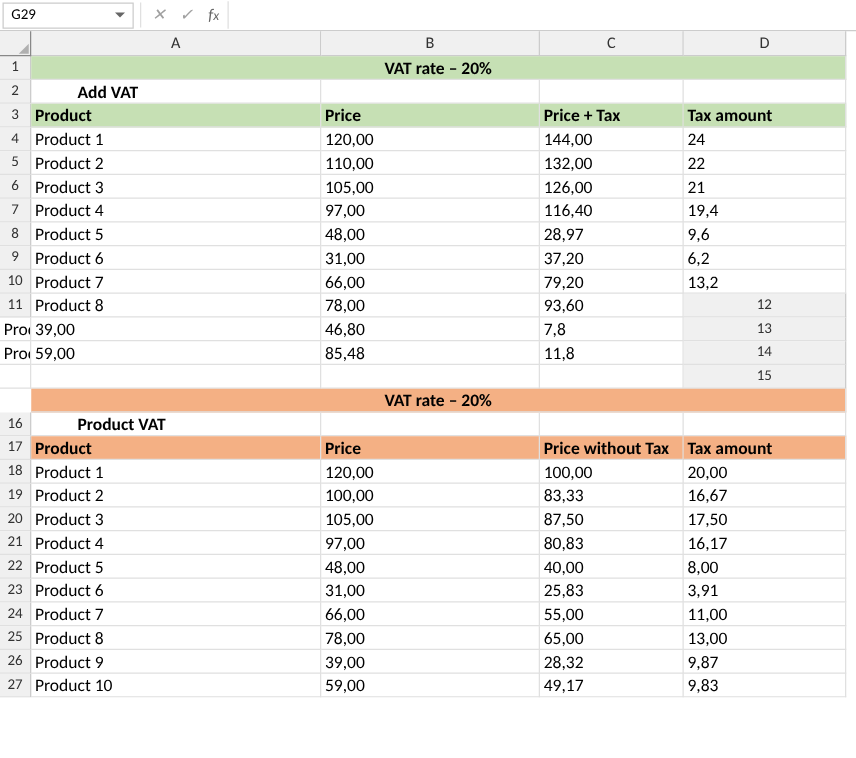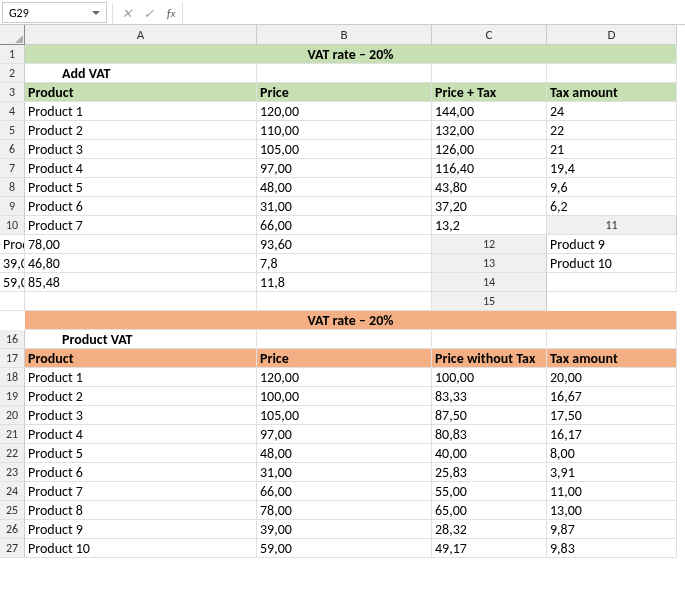--- a/index.html
+++ b/index.html
@@ -1,18 +1,18 @@
 <!DOCTYPE html>
 <html><head>
 <meta charset="utf-8">
 <style>
   * { box-sizing: border-box; margin: 0; padding: 0; }
   body { font-family: Calibri, Arial, sans-serif; font-size: 14px; background: #fff; color: #000; width: 685px; }
   
-  .formula-bar { display: flex; align-items: flex-end; height: 25px; border-bottom: 1px solid #ccc; background: #fff; }
+  .formula-bar { display: flex; align-items: center; height: 25px; border-bottom: 1px solid #ccc; background: #fff; }
   .name-box { width: 105px; height: 21px; border: 1px solid #ccc; margin: 1px 2px; padding: 0 6px; font-size: 12px; display: flex; align-items: center; justify-content: space-between; background: #fff; }
   .name-box-dd { width: 0; height: 0; border-left: 4px solid transparent; border-right: 4px solid transparent; border-top: 4px solid #666; }
   .fb-sep { width: 1px; height: 20px; background: #e0e0e0; margin: 0 3px; }
   .fb-btn { width: 22px; height: 22px; display: flex; align-items: center; justify-content: center; color: #a0a0a0; font-size: 13px; cursor: pointer; font-style: italic; }
   .fb-btn.fx { color: #666; }
   .fx-input { flex: 1; height: 22px; border: none; border-left: 1px solid #e0e0e0; padding: 0 6px; font-size: 13px; outline: none; }
   
   .sheet { display: grid; grid-template-columns: 25px 232px 175px 115px 130px; position: relative; user-select: none; }
   .hdr { background: #f0f0f0; border-right: 1px solid #ccc; border-bottom: 1px solid #ccc; text-align: center; font-size: 13px; color: #333; height: 20px; line-height: 20px; }
   .hdr.corner { border-bottom: 1px solid #888; border-right: 1px solid #888; position: relative; }
@@ -75,30 +75,31 @@
     <div class="cell">126,00</div>
     <div class="cell">21</div>
     <div class="row-hdr">7</div>
     <div class="cell">Product 4</div>
     <div class="cell">97,00</div>
     <div class="cell">116,40</div>
     <div class="cell">19,4</div>
     <div class="row-hdr">8</div>
     <div class="cell">Product 5</div>
     <div class="cell">48,00</div>
-    <div class="cell">43,80</div>
+    <div class="cell">28,97</div>
     <div class="cell">9,6</div>
     <div class="row-hdr">9</div>
     <div class="cell">Product 6</div>
     <div class="cell">31,00</div>
     <div class="cell">37,20</div>
     <div class="cell">6,2</div>
     <div class="row-hdr">10</div>
     <div class="cell">Product 7</div>
     <div class="cell">66,00</div>
+    <div class="cell">79,20</div>
     <div class="cell">13,2</div>
     <div class="row-hdr">11</div>
     <div class="cell">Product 8</div>
     <div class="cell">78,00</div>
     <div class="cell">93,60</div>
     <div class="row-hdr">12</div>
     <div class="cell">Product 9</div>
     <div class="cell">39,00</div>
     <div class="cell">46,80</div>
     <div class="cell">7,8</div>

